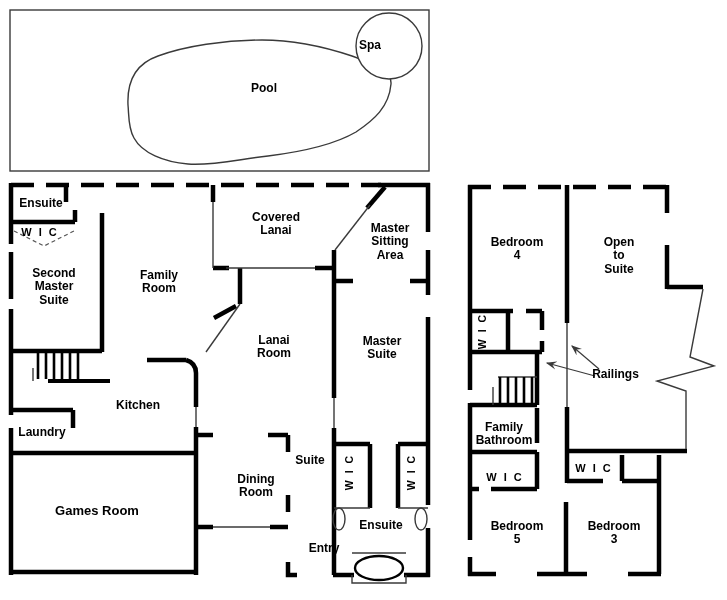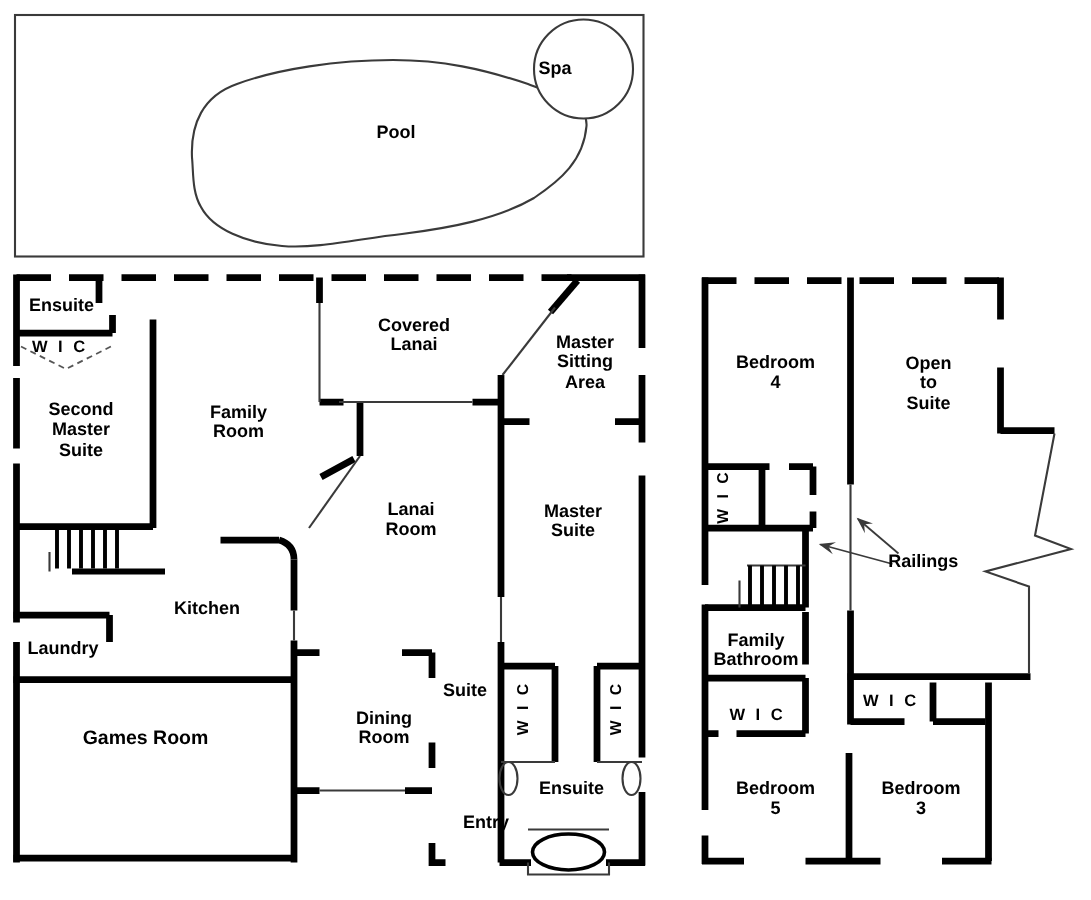--- a/index.html
+++ b/index.html
@@ -126,21 +126,21 @@
 Lanai</div>
   <div class="lbl" style="left:390px;top:242px;">Master
 Sitting
 Area</div>
   <div class="lbl" style="left:274px;top:347px;">Lanai
 Room</div>
   <div class="lbl" style="left:382px;top:348px;">Master
 Suite</div>
   <div class="lbl" style="left:138px;top:406px;">Kitchen</div>
   <div class="lbl" style="left:42px;top:433px;">Laundry</div>
-  <div class="lbl big" style="left:97px;top:492px;">Games Room</div>
+  <div class="lbl big" style="left:97px;top:511px;">Games Room</div>
   <div class="lbl" style="left:256px;top:486px;">Dining
 Room</div>
   <div class="lbl" style="left:310px;top:461px;">Suite</div>
   <div class="lbl" style="left:310px;top:549px;padding-left:28px;">Entry</div>
   <div class="lbl v" style="left:350px;top:472px;">W I C</div>
   <div class="lbl v" style="left:412px;top:472px;">W I C</div>
   <div class="lbl" style="left:381px;top:526px;">Ensuite</div>
 
   <div class="lbl" style="left:517px;top:249px;">Bedroom
 4</div>

